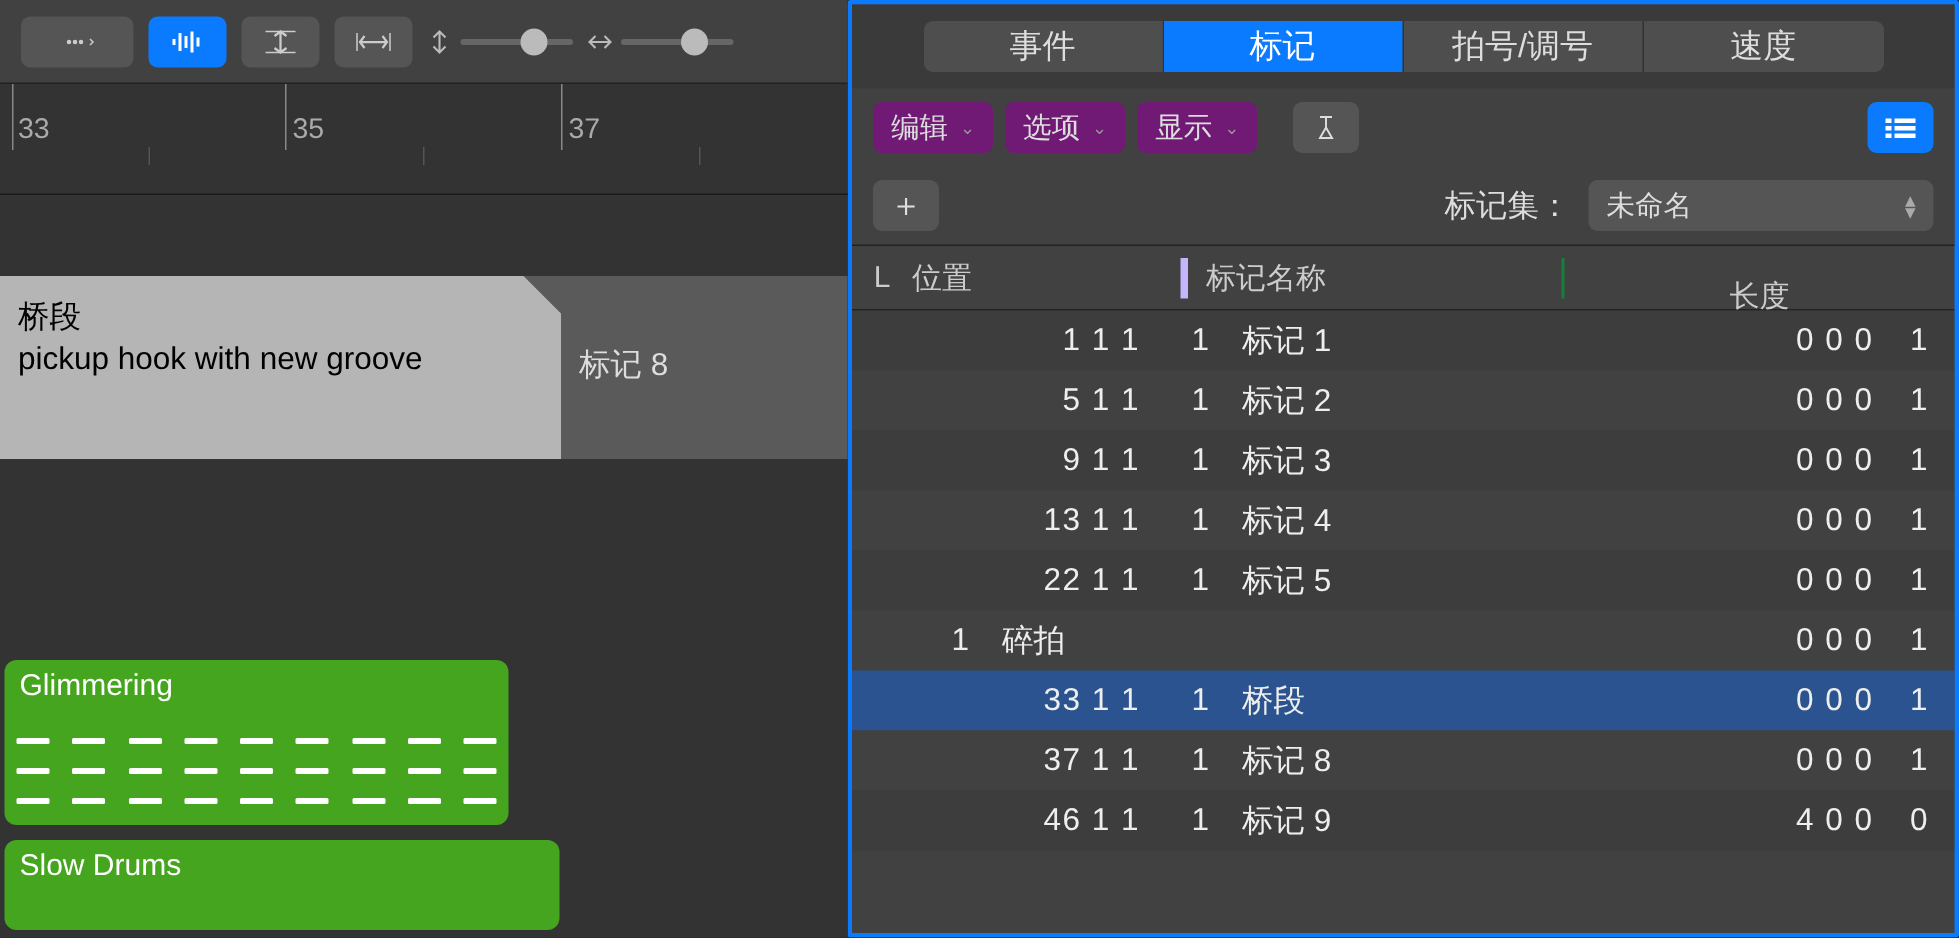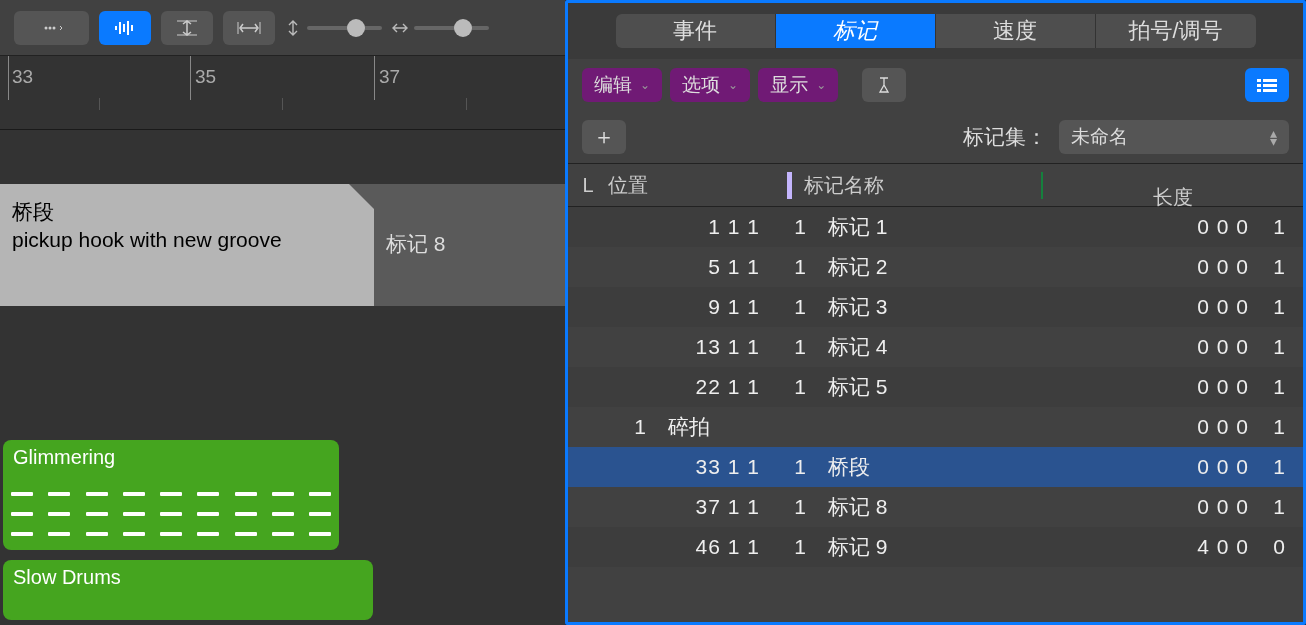--- a/index.html
+++ b/index.html
@@ -11,21 +11,21 @@
 .toolbar { height: 56px; background: #414141; display: flex; align-items: center; padding: 0 14px; gap: 10px; border-bottom: 1px solid #222; }
 .tb-btn { height: 34px; min-width: 52px; background: #555; border-radius: 6px; display: flex; align-items: center; justify-content: center; color: #ccc; }
 .tb-btn.split { min-width: 75px; }
 .tb-btn.active { background: #0a7aff; color: #fff; }
 .tb-btn svg { width: 24px; height: 16px; }
 .slider-group { display: flex; align-items: center; gap: 6px; }
 .slider { width: 75px; height: 4px; background: #666; border-radius: 2px; position: relative; }
 .slider::after { content:''; width:18px; height:18px; background:#bbb; border-radius:50%; position:absolute; top:-7px; left:40px; }
 
 .ruler { height: 74px; background: #333; position: relative; border-bottom: 1px solid #1a1a1a; }
-.ruler-num { position:absolute; top:10px; color:#aaa; font-size:19px; }
+.ruler-num { position:absolute; top:20px; color:#aaa; font-size:19px; }
 .ruler-tick { position:absolute; top:30px; width:1px; height:44px; background:#555; }
 .ruler-tick.major { background:#888; height:44px; top:0px; }
 .ruler-minor { position:absolute; top:42px; width:1px; height:12px; background:#555; }
 
 .tracks { position: relative; height: calc(625px - 56px - 74px); background: #333; }
 .marker-region { position:absolute; top:54px; height:122px; background:#b5b5b5; color:#000; padding:14px 12px; font-size:21px; line-height:1.35; }
 .marker-region .title { font-weight:400; }
 .marker-region .sub { font-weight:400; }
 .marker-region.cut::after { content:''; position:absolute; right:-1px; top:0; width:0; height:0; border-top:0px solid transparent; border-right:26px solid #5a5a5a; border-bottom:26px solid transparent; }
 .marker-region.dark { background:#5a5a5a; color:#ddd; padding-top:46px; }
@@ -35,21 +35,21 @@
 .clip .dashes { position:absolute; left:8px; right:8px; display:flex; justify-content:space-between; }
 .dash { width:22px; height:4px; background:#fff; border-radius:1px; }
 
 
 .right-panel { width: 741px; height: 625px; background: #414141; border: 3px solid #0a7aff; border-radius: 2px; display:flex; flex-direction:column; }
 
 .tabs { height: 56px; display:flex; align-items:center; justify-content:center; gap:0; background:#3a3a3a; }
 .tab { height:34px; min-width:160px; display:flex; align-items:center; justify-content:center; color:#ddd; font-size:22px; background:#4e4e4e; border-right:1px solid #333; }
 .tab:first-child { border-radius:6px 0 0 6px; }
 .tab:last-child { border-radius:0 6px 6px 0; border-right:none; }
-.tab.active { background:#0a7aff; color:#fff;font-style:italic; }
+.tab.active { background:#0a7aff; color:#fff; }
 
 .subtoolbar { height:52px; display:flex; align-items:center; padding:0 14px; gap:8px; background:#414141; }
 .dd { height:34px; padding:0 12px; background:#701a75; border-radius:6px; display:flex; align-items:center; gap:8px; color:#ddd; font-size:19px; }
 .dd .chev { font-size:12px; color:#999; }
 .icon-btn { width:44px; height:34px; background:#555; border-radius:6px; display:flex; align-items:center; justify-content:center; color:#ddd; }
 .icon-btn.active { background:#0a7aff; color:#fff; }
 .spacer { flex:1; }
 
 .setrow { height:52px; display:flex; align-items:center; padding:0 14px; gap:12px; background:#414141; }
 .add-btn { width:44px; height:34px; background:#555; border-radius:6px; display:flex; align-items:center; justify-content:center; color:#ddd; font-size:22px; }
@@ -185,22 +185,22 @@
     <div class="clip green" style="left:3px; top:430px; width:370px; height:60px">
       <span>Slow Drums</span>
     </div>
   </div>
 </div>
 
 <div class="right-panel">
   <div class="tabs">
     <div class="tab">事件</div>
     <div class="tab active">标记</div>
+    <div class="tab">拍号/调号</div>
     <div class="tab">速度</div>
-    <div class="tab">拍号/调号</div>
   </div>
 
   <div class="subtoolbar">
     <div class="dd">
         <span>编辑</span>
         <span class="chev">⌄</span>
       </div>
     <div class="dd">
         <span>选项</span>
         <span class="chev">⌄</span>

